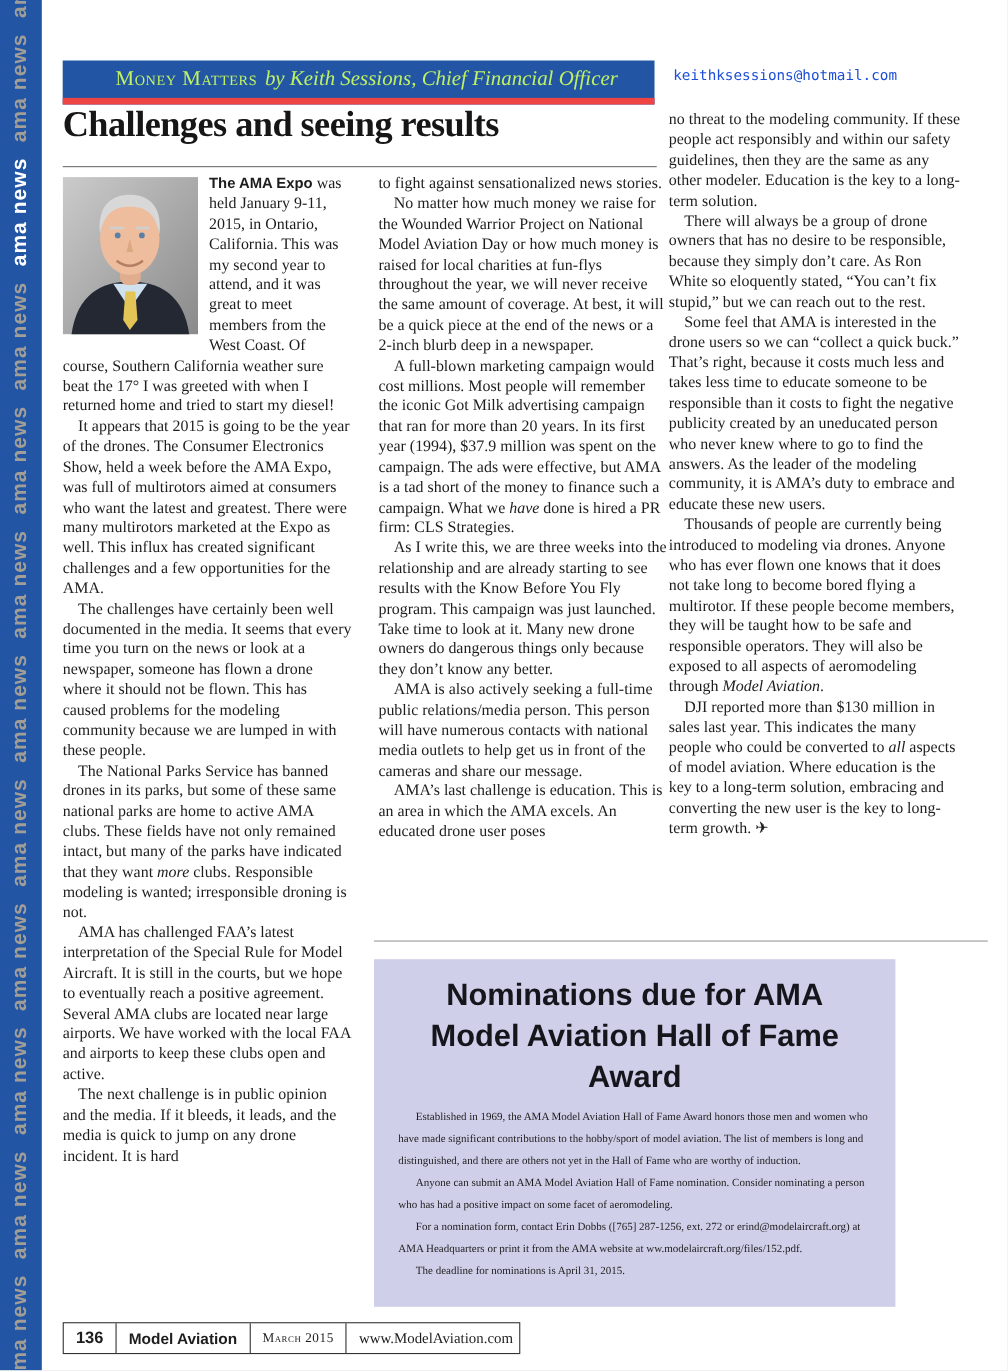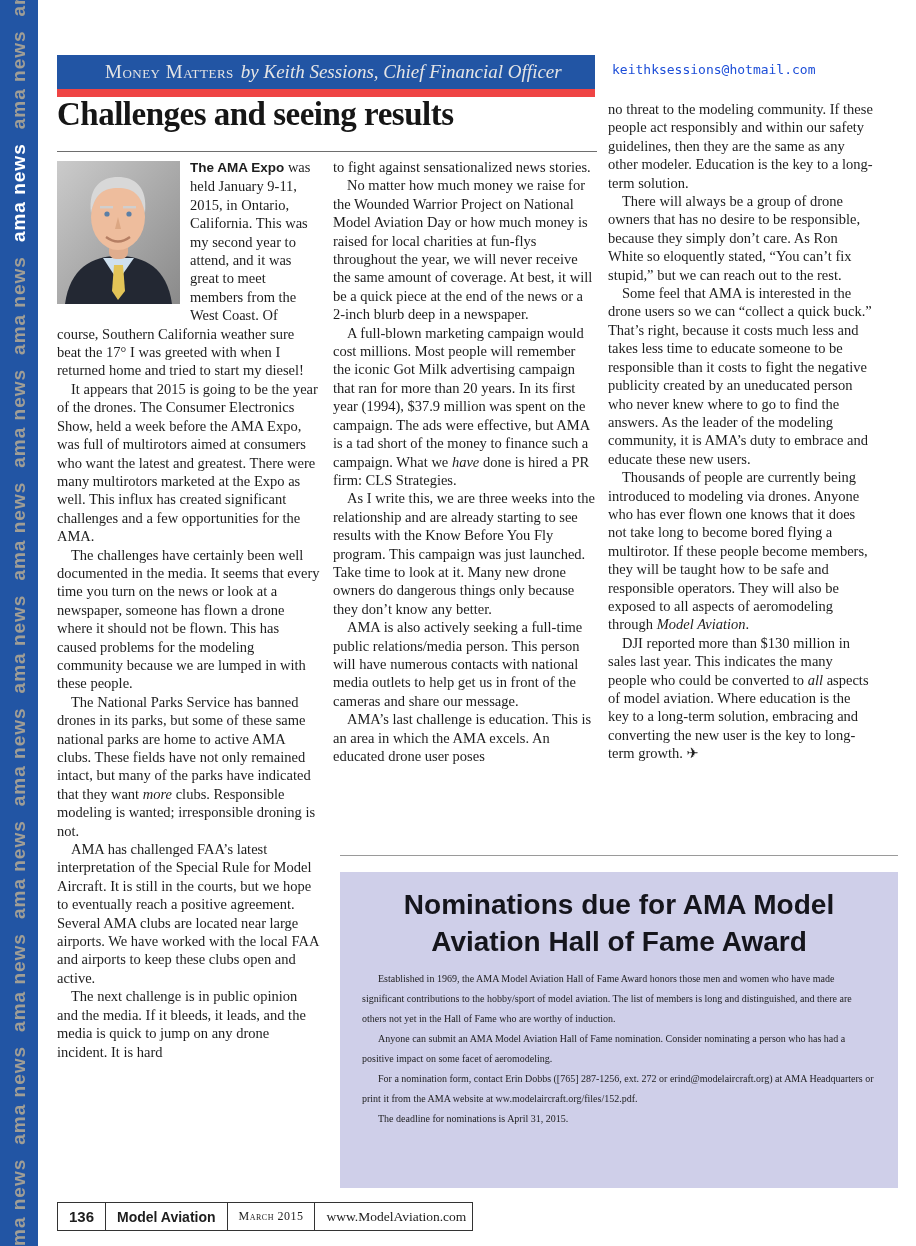--- a/index.html
+++ b/index.html
@@ -10,48 +10,48 @@
   .sidebar{position:absolute;left:0;top:0;width:38px;height:1246px;background:#2255a4;overflow:hidden;}
   .sidebar-line{position:absolute;left:0;top:1246px;transform-origin:0 0;transform:rotate(-90deg);
         white-space:nowrap;width:1500px;height:38px;line-height:38px;
         font-family:"Liberation Sans",sans-serif;font-size:19px;font-weight:bold;
         color:#a09e96;letter-spacing:1px;}
   .sb-item{margin-right:14px;}
   .sb-hl{color:#ffffff;}
 
   
   .kicker-bar{position:absolute;left:57px;top:55px;width:538px;height:34px;background:#2255a4;
-        border-bottom:8px solid #ef4444;color:#e5e5e5;}
+        border-bottom:6px solid #ef4444;color:#bef264;}
   .kicker-inner{line-height:34px;padding-left:48px;font-size:19px;white-space:nowrap;}
   .kicker-sc{font-variant:small-caps;letter-spacing:0.5px;}
   .kicker-it{font-style:italic;margin-left:7px;}
 
   .email{position:absolute;left:612px;top:62px;width:290px;
         font-family:"DejaVu Sans Mono",monospace;font-size:13px;color:#1d4ed8;}
 
   .headline{position:absolute;left:57px;top:96px;width:540px;
         font-family:Liberation Serif, serif;font-weight:bold;font-size:33px;
         letter-spacing:-0.5px;color:#161616;}
   .headline-rule{position:absolute;left:57px;top:151px;width:540px;height:1px;background:#6e6e6e;}
 
   
   .col{position:absolute;font-size:14.5px;line-height:18.4px;text-align:left;}
   .col1{left:57px;top:158px;width:263px;}
-  .col2{left:333px;top:158px;width:263px;}
+  .col2{left:344px;top:158px;width:263px;}
   .col3{left:608px;top:100px;width:267px;}
   .para{margin:0;}
   .para.indent{text-indent:14px;}
   .i{font-style:italic;}
   .b{font-weight:bold;font-family:"Liberation Sans",sans-serif;font-size:13.5px;}
 
   .photo{float:left;width:123px;height:143px;margin:3px 10px 4px 0;display:block;}
 
   
   .box-rule{position:absolute;left:340px;top:855px;width:558px;height:1px;background:#9a9a9a;}
-  .nom-box{position:absolute;left:340px;top:872px;width:558px;height:316px;background:#cfcfe9;overflow:hidden;}
+  .nom-box{position:absolute;left:340px;top:872px;width:474px;height:316px;background:#cfcfe9;overflow:hidden;}
   .nom-title{font-family:"Liberation Sans",sans-serif;font-weight:bold;font-size:28px;line-height:37px;
         text-align:center;margin:14px 34px 9px;color:#15151c;}
   .nom-body{margin:0 22px;font-size:10px;line-height:20px;}
   .nom-body .para.indent{text-indent:16px;}
 
   
   .footer{position:absolute;left:57px;top:1202px;width:414px;height:27px;border:1px solid #333;
         display:flex;align-items:stretch;background:#fff;}
   .fcell{display:flex;align-items:center;padding:0 11px;border-left:1px solid #333;white-space:nowrap;}
   .fcell:first-child{border-left:none;}

